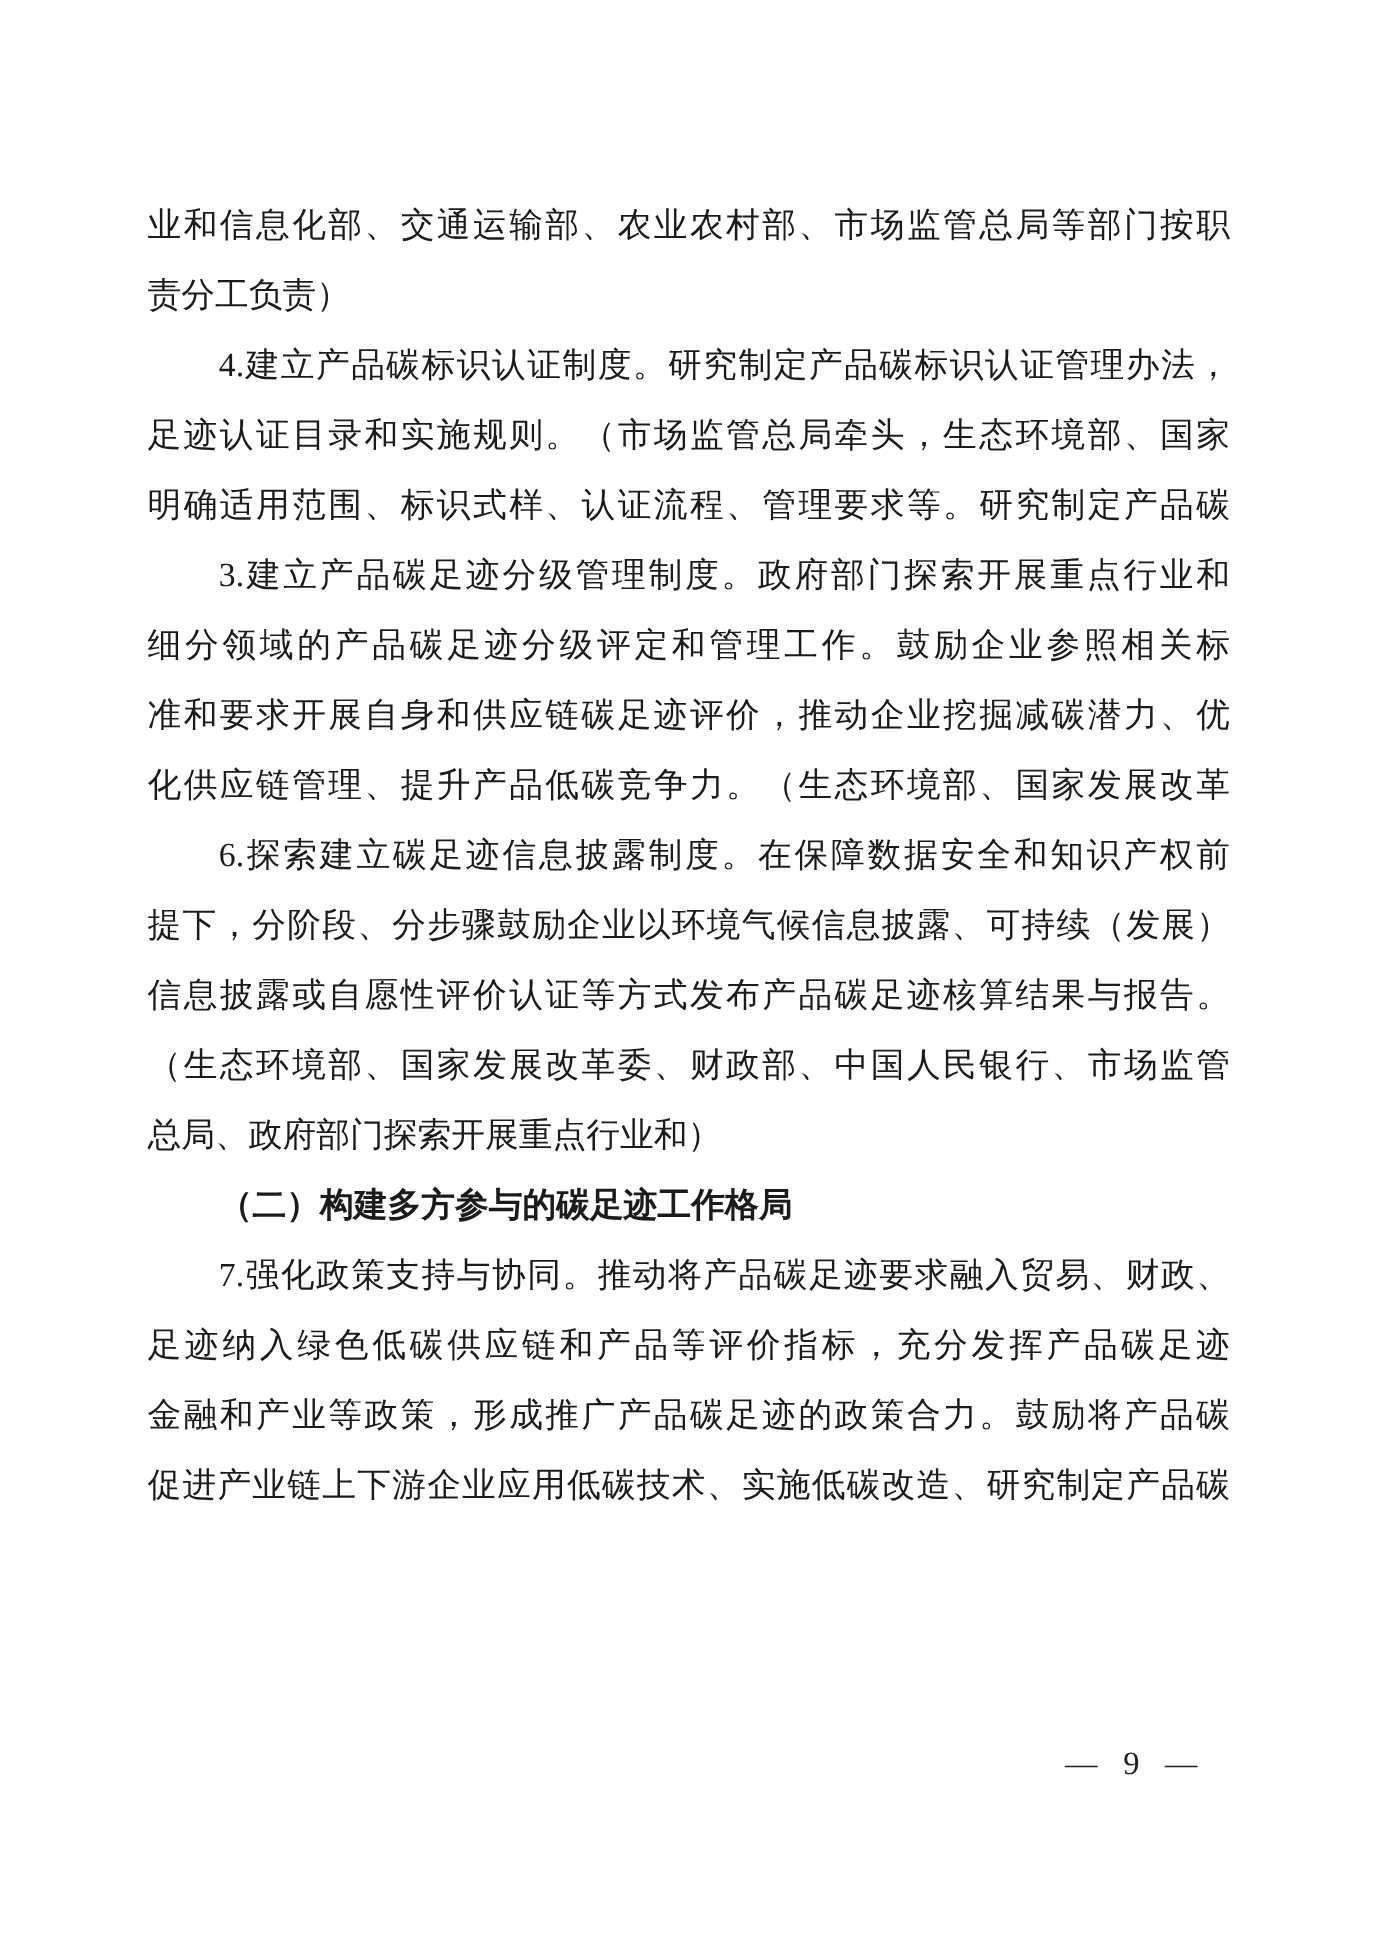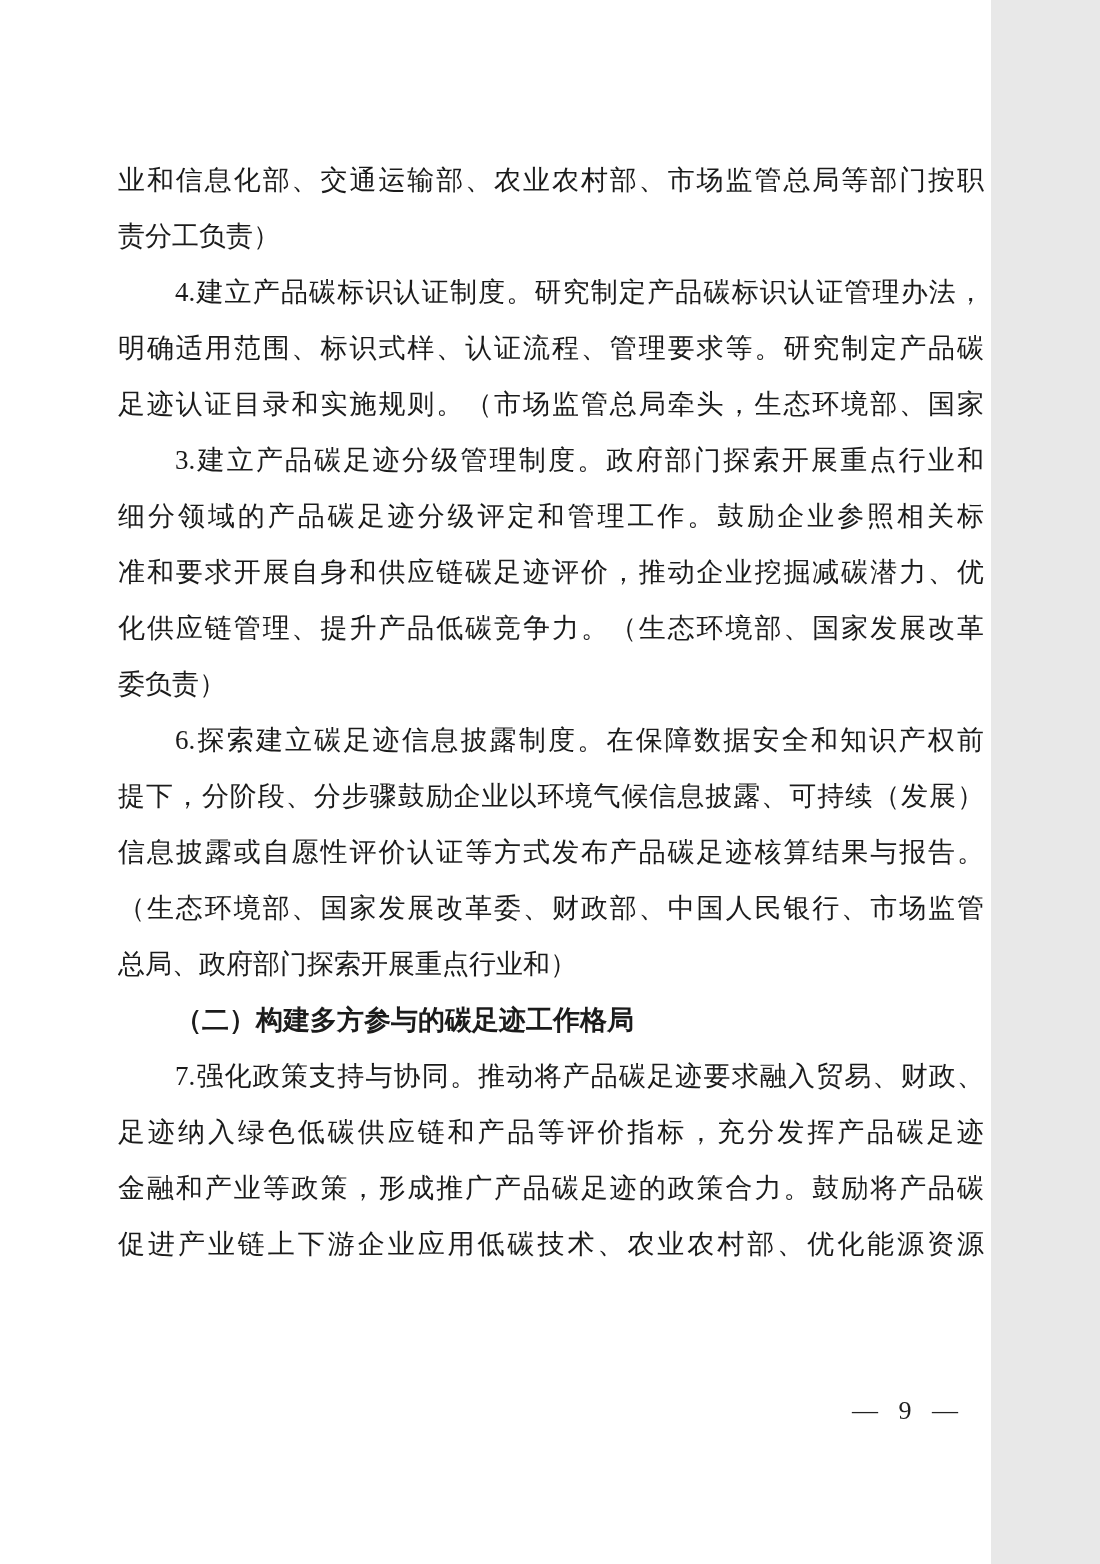--- a/index.html
+++ b/index.html
@@ -2,21 +2,21 @@
 <html><head>
 <meta charset="utf-8">
 <style>
   html, body {
     margin: 0;
     padding: 0;
     background: #e8e8e8;
   }
   .page {
     position: relative;
-    width: 991px;
+    width: 1100px;
     height: 1564px;
     background: #ffffff;
     overflow: hidden;
     font-family: "Liberation Serif", "DejaVu Serif", serif;
     color: #1b1b1b;
   }
   .content {
     position: absolute;
     left: 118px;
     top: 152px;
@@ -52,32 +52,31 @@
   }
 </style>
 </head>
 <body>
 
 <div class="page">
   <div class="content" id="content">
       <div class="line full">业和信息化部、交通运输部、农业农村部、市场监管总局等部门按职</div>
       <div class="line">责分工负责）</div>
       <div class="line full indent">4.建立产品碳标识认证制度。研究制定产品碳标识认证管理办法，</div>
+      <div class="line full">足迹认证目录和实施规则。（市场监管总局牵头，生态环境部、国家</div>
       <div class="line full">明确适用范围、标识式样、认证流程、管理要求等。研究制定产品碳</div>
-      <div class="line full">足迹认证目录和实施规则。（市场监管总局牵头，生态环境部、国家</div>
       <div class="line full indent">3.建立产品碳足迹分级管理制度。政府部门探索开展重点行业和</div>
       <div class="line full">细分领域的产品碳足迹分级评定和管理工作。鼓励企业参照相关标</div>
       <div class="line full">准和要求开展自身和供应链碳足迹评价，推动企业挖掘减碳潜力、优</div>
       <div class="line full">化供应链管理、提升产品低碳竞争力。（生态环境部、国家发展改革</div>
-      <div class="line">委负责）</div>
       <div class="line full indent">6.探索建立碳足迹信息披露制度。在保障数据安全和知识产权前</div>
       <div class="line full">提下，分阶段、分步骤鼓励企业以环境气候信息披露、可持续（发展）</div>
       <div class="line full">信息披露或自愿性评价认证等方式发布产品碳足迹核算结果与报告。</div>
       <div class="line full">（生态环境部、国家发展改革委、财政部、中国人民银行、市场监管</div>
       <div class="line">总局、政府部门探索开展重点行业和）</div>
       <div class="line indent bold">（二）构建多方参与的碳足迹工作格局</div>
       <div class="line full indent">7.强化政策支持与协同。推动将产品碳足迹要求融入贸易、财政、</div>
       <div class="line full">足迹纳入绿色低碳供应链和产品等评价指标，充分发挥产品碳足迹</div>
       <div class="line full">金融和产业等政策，形成推广产品碳足迹的政策合力。鼓励将产品碳</div>
-      <div class="line full">促进产业链上下游企业应用低碳技术、农业农村部、优化能源资源</div>
+      <div class="line full">促进产业链上下游企业应用低碳技术、实施低碳改造、研究制定产品碳</div>
     </div>
   <div class="page-number">— 9 —</div>
 </div>
 
 </body></html>

